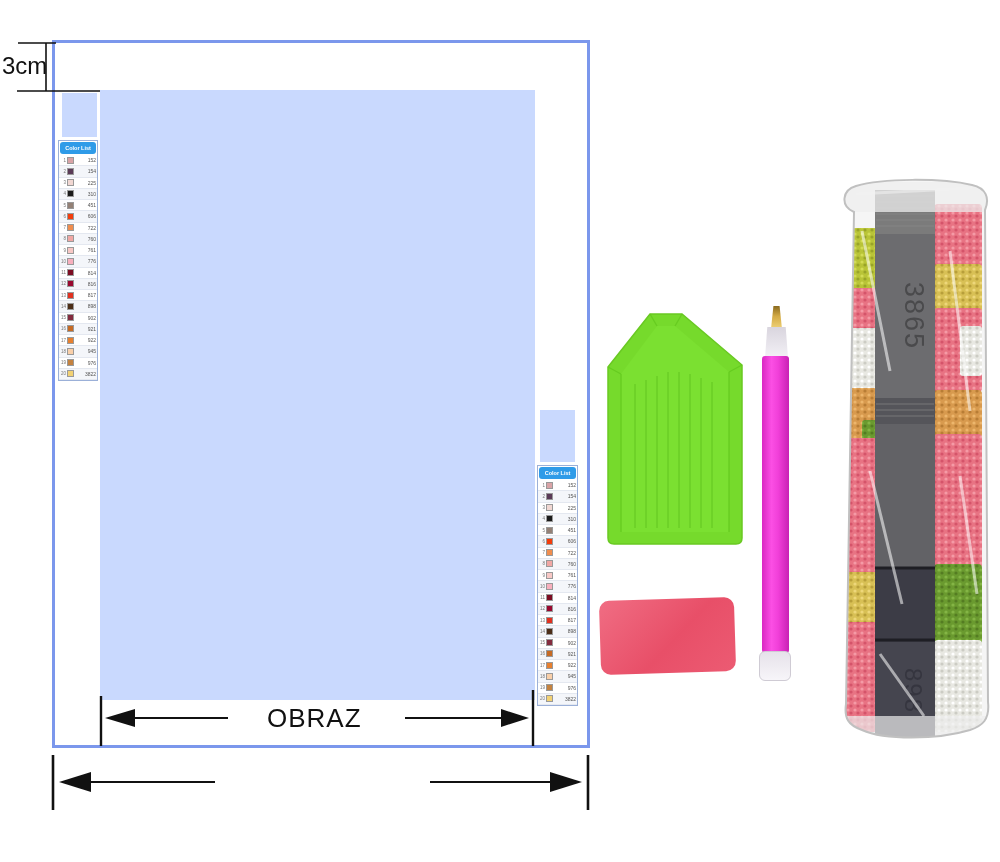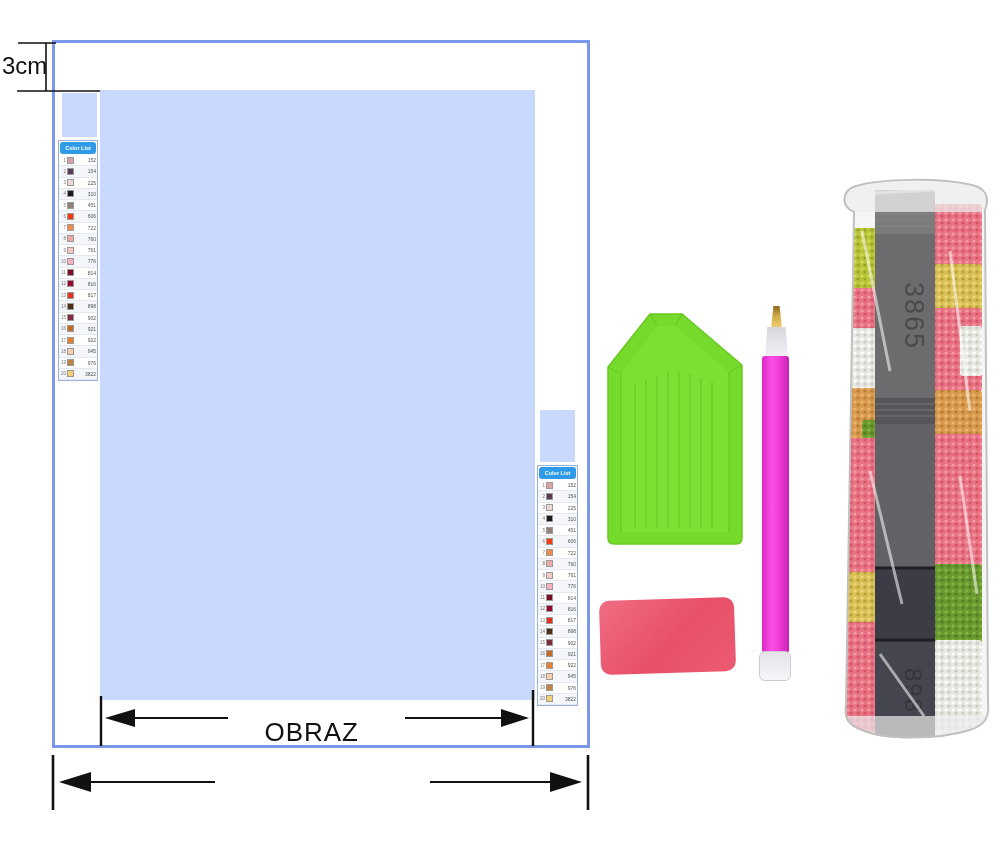--- a/index.html
+++ b/index.html
@@ -24,21 +24,21 @@
     line-height:12px;height:12px;border-radius:3px;margin:1px;white-space:nowrap;}
   .clr-rows{flex:1;display:flex;flex-direction:column;}
   .clr-row{flex:1;display:flex;align-items:center;gap:1px;padding:0 1px;border-bottom:1px solid #E4E8F0;}
   .clr-row:nth-child(even){background:#F4F6FA;}
   .clr-no{width:6px;font-size:4.5px;color:#777;text-align:right;flex:none;}
   .clr-swatch{width:7px;height:7px;border:1px solid #999;box-sizing:border-box;flex:none;}
   .clr-code{font-size:5px;color:#555;flex:1;text-align:right;letter-spacing:0;}
 
   
   #margin-label{left:2px;top:52px;width:44px;font-size:24px;color:#111;}
-  #obraz-label{left:239px;top:703px;width:120px;text-align:right;font-size:26px;color:#111;letter-spacing:1px;margin-top:14px;}
+  #obraz-label{left:267px;top:703px;width:120px;text-align:left;font-size:26px;color:#111;letter-spacing:1px;}
 
   line,path,polygon{vector-effect:non-scaling-stroke;}
 
   
   #pen-tip{left:771px;top:306px;width:11px;height:23px;background:linear-gradient(180deg,#8a6a1e,#d4ab45 45%,#f0d37a);clip-path:polygon(22% 0,78% 0,100% 100%,0 100%);}
   #pen-collar{left:765px;top:327px;width:23px;height:31px;background:linear-gradient(180deg,#d9d5de,#f3f1f6);clip-path:polygon(10% 0,90% 0,100% 100%,0 100%);border-radius:2px;}
   #pen-body{left:762px;top:356px;width:27px;height:297px;border-radius:3px;background:linear-gradient(90deg,#d928c2,#fb4fe4 35%,#f13fd9 60%,#c922b4);}
   #pen-cap{left:759px;top:651px;width:32px;height:30px;background:linear-gradient(180deg,#e6e2ea,#f7f5f9);border:1px solid #cfcbd4;border-radius:6px;box-sizing:border-box;}
 
   

